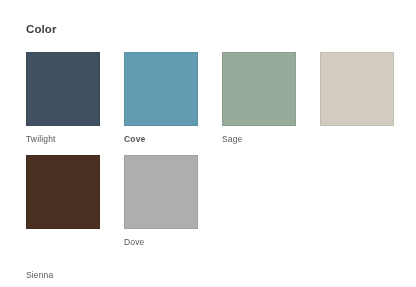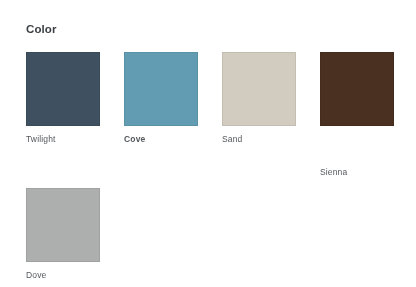--- a/index.html
+++ b/index.html
@@ -78,24 +78,27 @@
     <div class="swatch-cell">
       <span class="swatch-chip" style="background: rgb(63, 80, 96);"></span>
       <span class="swatch-label" style="color: rgb(85, 88, 92);">Twilight</span>
     </div>
 
     <div class="swatch-cell">
       <span class="swatch-chip" style="background: rgb(97, 156, 178);"></span>
       <span class="swatch-label" style="color: rgb(85, 88, 92); font-weight: bold;">Cove</span>
     </div>
 
+    <div class="swatch-cell">
+      <span class="swatch-chip" style="background: rgb(151, 171, 155);"></span>
+      <span class="swatch-label" style="color: rgb(85, 88, 92);">Sage</span>
+    </div>
 
     <div class="swatch-cell">
       <span class="swatch-chip" style="background: rgb(210, 204, 192);"></span>
-      <span class="swatch-label" style="color: rgb(85, 88, 92);">Sand</span>
     </div>
 
     <div class="swatch-cell">
       <span class="swatch-chip" style="background: rgb(74, 48, 32);"></span>
       <span class="swatch-label" style="color: rgb(85, 88, 92); margin-top: 41px;">Sienna</span>
     </div>
 
     <div class="swatch-cell">
       <span class="swatch-chip" style="background: rgb(172, 175, 174);"></span>
       <span class="swatch-label" style="color: rgb(85, 88, 92);">Dove</span>

